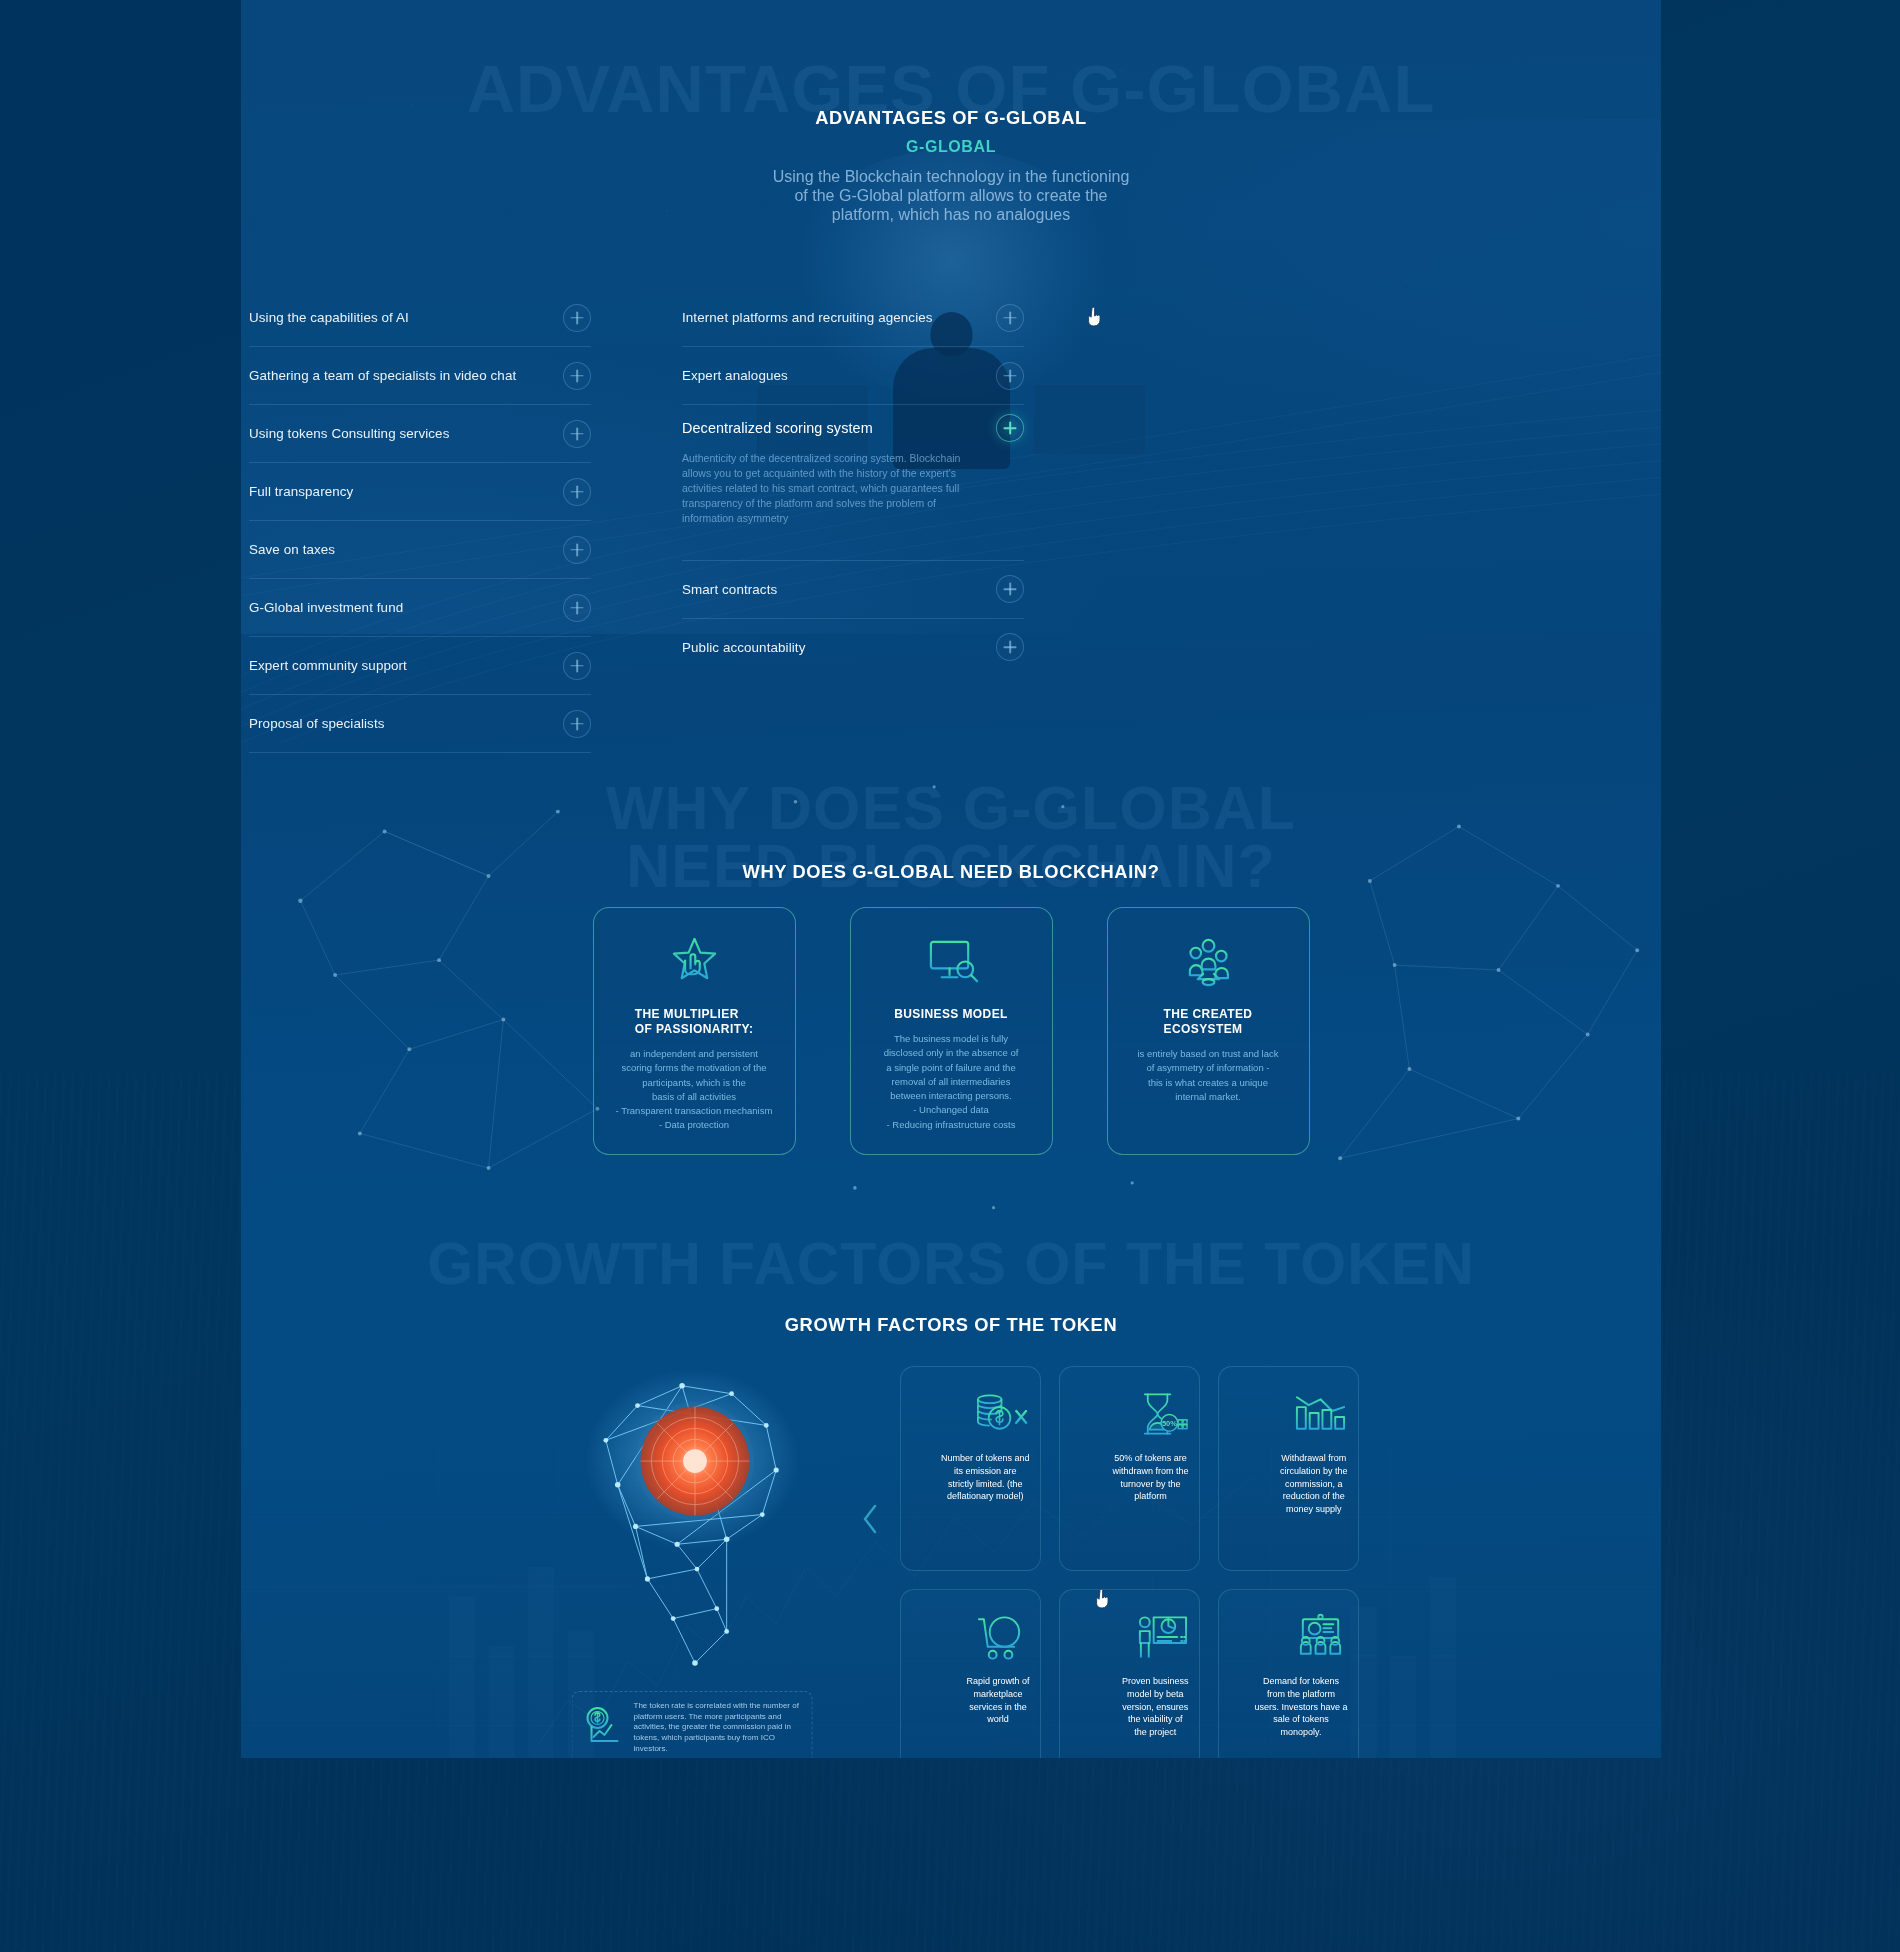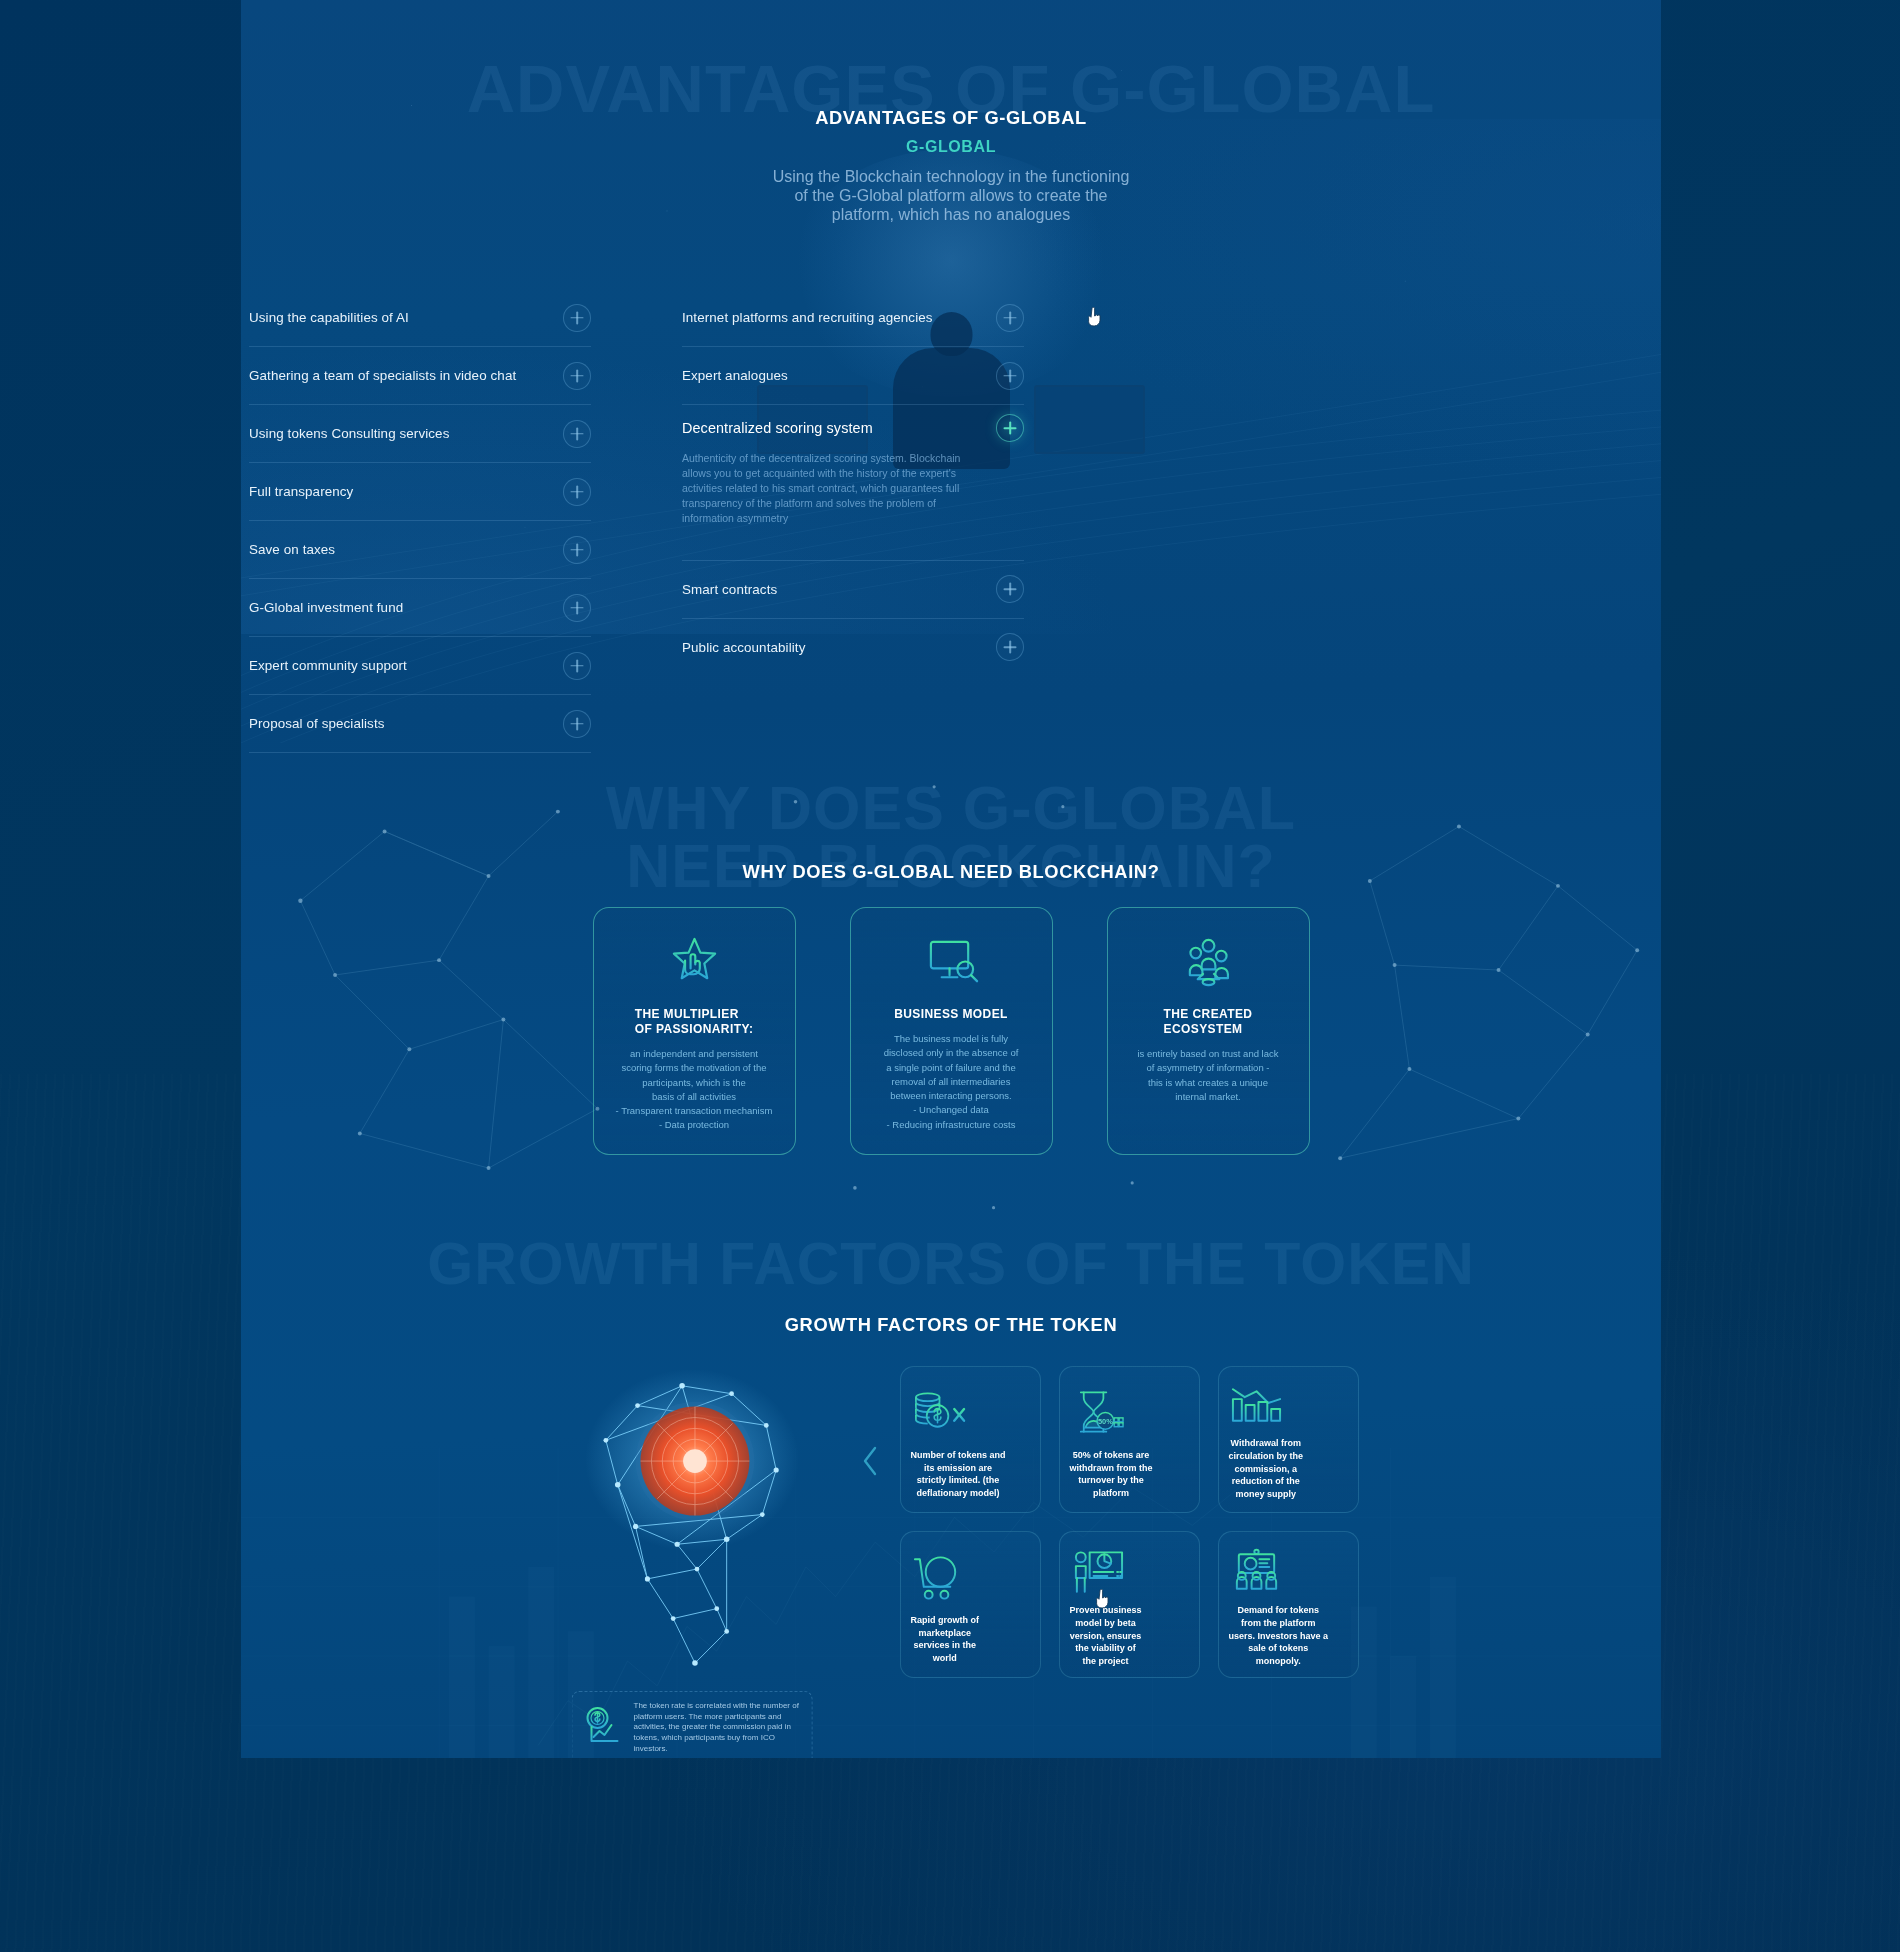--- a/index.html
+++ b/index.html
@@ -197,30 +197,30 @@
   }
   .car-arrow {
     width: 59px; display: flex; align-items: center; justify-content: center;
     padding-bottom: 119px; cursor: pointer;
   }
   .fact-grid {
     display: grid; grid-template-columns: repeat(3, 141px);
     gap: 18px 18px;
   }
   .fact {
-    height: 147px; border-radius: 14px;
+    height: 205px; border-radius: 14px;
     border: 1px solid rgba(110,200,225,.22);
     background: linear-gradient(180deg, rgba(10,80,135,.40), rgba(7,62,110,.18));
     padding: 16px 10px 12px;
-    display: flex; flex-direction: column; align-items: flex-start;
+    display: flex; flex-direction: column; align-items: flex-end;
   }
   .fact .ic { height: 61px; display: flex; align-items: center; justify-content: center; }
   .fact .f-text {
     margin-top: 8px; text-align: center; font-size: 9px; line-height: 1.42;
-    font-weight: 700; color: #ffffff; white-space: pre-line;
+    font-weight: 400; color: #ffffff; white-space: pre-line;
   }
 
   
   .chart-tex {
     position: absolute; left: 0; right: 0; bottom: 0; height: 327px;
     opacity: .30; pointer-events: none;
   }
 
   
   .cursor { position: absolute; width: 16px; height: 22px; pointer-events: none; z-index: 60; }

